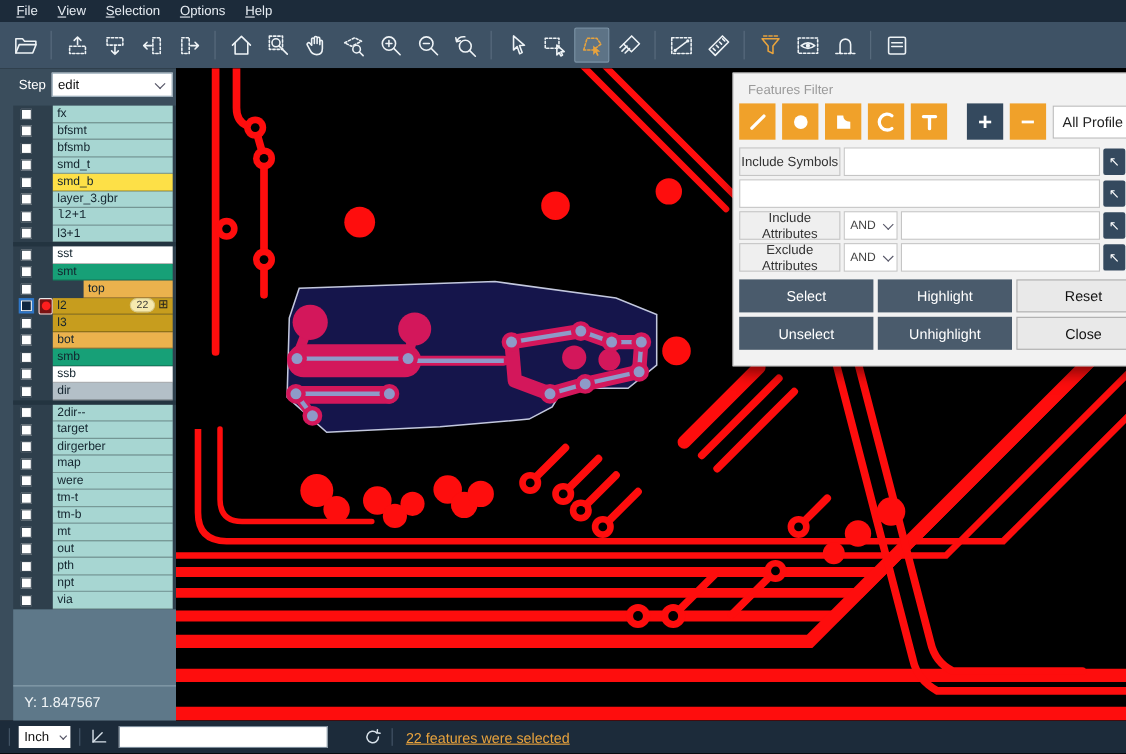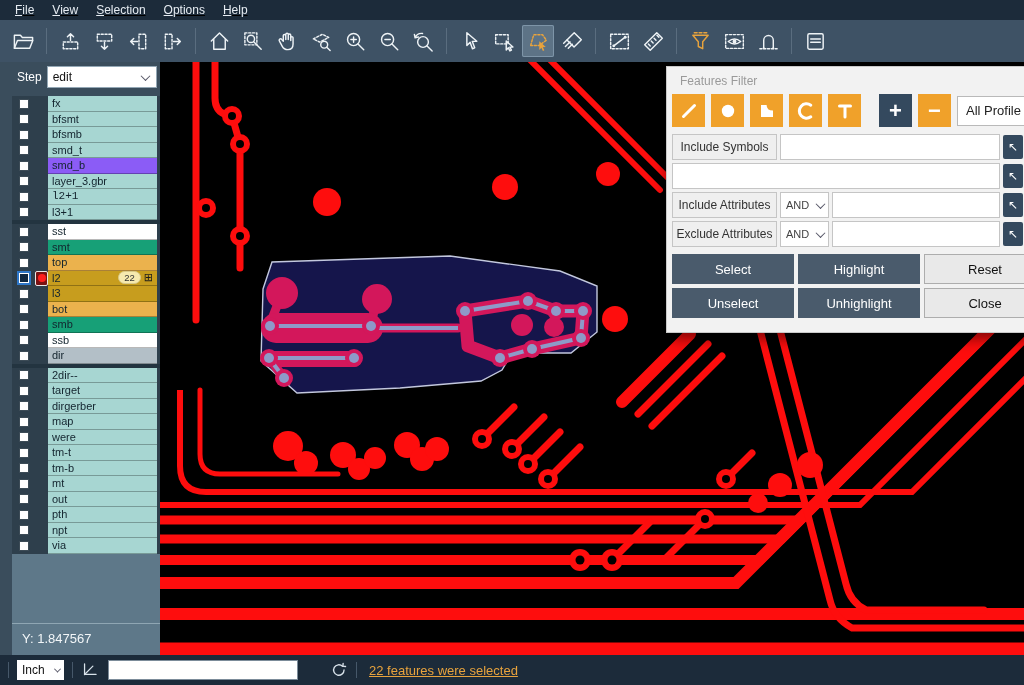--- a/index.html
+++ b/index.html
@@ -1,19 +1,19 @@
 <!DOCTYPE html>
 <html style="--menubar-bg: #1C2B3A; --toolbar-bg: #3E5265; --active-tool-bg: #5D7386; --accent-orange: #E8A33D; --sidebar-bg: #3A4D5C; --list-bg: #2E3F4C; --fill-bg: #5E7889; --statusbar-bg: #1C2B3A; --status-text: #E8A33D; --trace-red: #FE0D0D; --crimson: #D3175B; --highlight-blue: #8E9AC8; --selection-fill: #15154B; --selection-stroke: #C3C8DE; --dialog-bg: #F2F2F2; --dialog-orange: #F0A12A; --dialog-dark-btn: #34495E; --dialog-slate-btn: #4A5B6C;"><head>
 <meta charset="utf-8">
 <style>
   * { margin:0; padding:0; box-sizing:border-box; }
   html,body { width:1024px; height:685px; overflow:hidden; }
   body { font-family:"Liberation Sans", sans-serif; background:#000; }
 
-  .menubar { height:20px; background:var(--menubar-bg); display:flex; align-items:center; padding-left:6px;text-decoration:underline; }
+  .menubar { height:20px; background:var(--menubar-bg); display:flex; align-items:center; padding-left:6px; }
   .menu-item { color:#E6ECF2; font-size:12px; padding:0 9px; }
   .menu-item u { text-decoration:underline; }
 
   .toolbar { height:42px; background:var(--toolbar-bg); display:flex; align-items:center; padding-left:6px; }
   .tbtn { width:32px; height:32px; display:flex; align-items:center; justify-content:center; color:#EEF3F6; border-radius:2px; margin:0 1px; }
   .tbtn.accent { color:var(--accent-orange); }
   .tbtn.active { background:var(--active-tool-bg); box-shadow:inset 0 0 0 1px #7E95A8; }
   .tsep { width:1px; height:26px; background:#5A6D7F; margin:0 6px; }
   .dsh { stroke-dasharray:2.2 1.8; }
 
@@ -52,21 +52,21 @@
   .dlg-title-row { height:25px; display:flex; align-items:center; padding:2px 8px 0 13px; flex:none; }
   .dlg-title { color:#9A9A9A; font-size:12px; }
   .dlg-close { margin-left:auto; color:#C6C6C6; font-size:15px; width:18px; text-align:center; }
   .dlg-shapes { display:flex; align-items:center; padding:2px 5px 7px 5px; gap:6px; flex:none; }
   .shape-btn { width:33px; height:33px; background:var(--dialog-orange); display:flex; align-items:center; justify-content:center; flex:none; }
   .shape-btn.dark { background:var(--dialog-dark-btn); color:#fff; font-size:22px; font-weight:bold; }
   .shape-btn.orange-txt { color:#fff; font-size:22px; font-weight:bold; }
   .shape-btn.gap { margin-left:12px; }
   .profile-select { margin-left:auto; width:94px; height:30px; background:#fff; border:1px solid #B9B9B9; display:flex; align-items:center; padding-left:8px; font-size:13px; color:#222; }
   .f-row { display:flex; align-items:center; margin:0 5px 3px 5px; gap:3px; height:26px; flex:none; }
-  .f-label { width:105px; height:26px; background:#EFEFEF; border:1px solid #C5C5C5; font-size:12px; color:#333; display:flex; align-items:center; justify-content:center; flex:none; }
+  .f-label { width:92px; height:26px; background:#EFEFEF; border:1px solid #C5C5C5; font-size:12px; color:#333; display:flex; align-items:center; justify-content:center; flex:none; }
   .f-and { width:49px; height:26px; background:#fff; border:1px solid #C5C5C5; display:flex; align-items:center; padding-left:5px; font-size:11px; color:#444; flex:none; }
   .f-and .chev { margin-right:4px; }
   .f-input { flex:1; height:26px; background:#fff; border:1px solid #C5C5C5; min-width:20px; }
   .f-arrow { width:20px; height:24px; background:var(--dialog-dark-btn); color:#fff; display:flex; align-items:center; justify-content:center; font-size:12px; border-radius:2px; position:relative; flex:none; }
   .f-arrow i { position:absolute; top:-1px; right:2px; font-size:9px; font-style:normal; }
   .actions { display:grid; grid-template-columns:1fr 1fr 1fr; gap:4px; margin:4px 5px 5px 5px; }
   .act { height:30px; font-size:13px; display:flex; align-items:center; justify-content:center; border:1px solid transparent; }
   .act.dark { background:var(--dialog-slate-btn); color:#fff; }
   .act.light { background:#E9E9E9; border-color:#ADADAD; color:#111; }
 
@@ -282,21 +282,21 @@
           <span class="ind-cell"></span>
           <span class="lname" style="background: rgb(167, 214, 210);">
             <span>smd_t</span>
           </span>
         </div>
         <div class="layer-row">
           <span class="cb-cell">
             <span class="cb"></span>
           </span>
           <span class="ind-cell"></span>
-          <span class="lname" style="background: #8b5cf6;">
+          <span class="lname" style="background: #fde047;">
             <span>smd_b</span>
           </span>
         </div>
         <div class="layer-row">
           <span class="cb-cell">
             <span class="cb"></span>
           </span>
           <span class="ind-cell"></span>
           <span class="lname" style="background: rgb(167, 214, 210);">
             <span>layer_3.gbr</span>
@@ -337,21 +337,21 @@
           <span class="ind-cell"></span>
           <span class="lname" style="background: rgb(23, 160, 119);">
             <span>smt</span>
           </span>
         </div>
         <div class="layer-row">
           <span class="cb-cell">
             <span class="cb"></span>
           </span>
           <span class="ind-cell"></span>
-          <span class="lname" style="background: rgb(235, 178, 77);">
+          <span class="lname" style="background: rgb(235, 178, 77); margin-left: 28px;">
             <span>top</span>
           </span>
         </div>
         <div class="layer-row selected">
           <span class="cb-cell">
             <span class="cb"></span>
           </span>
           <span class="ind-cell active">
             <span class="dot"></span>
           </span>

